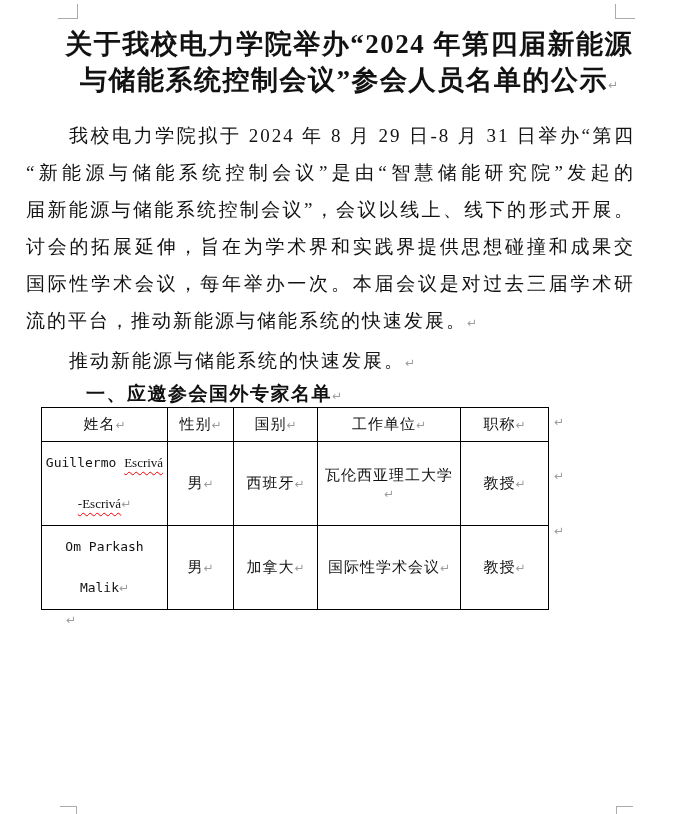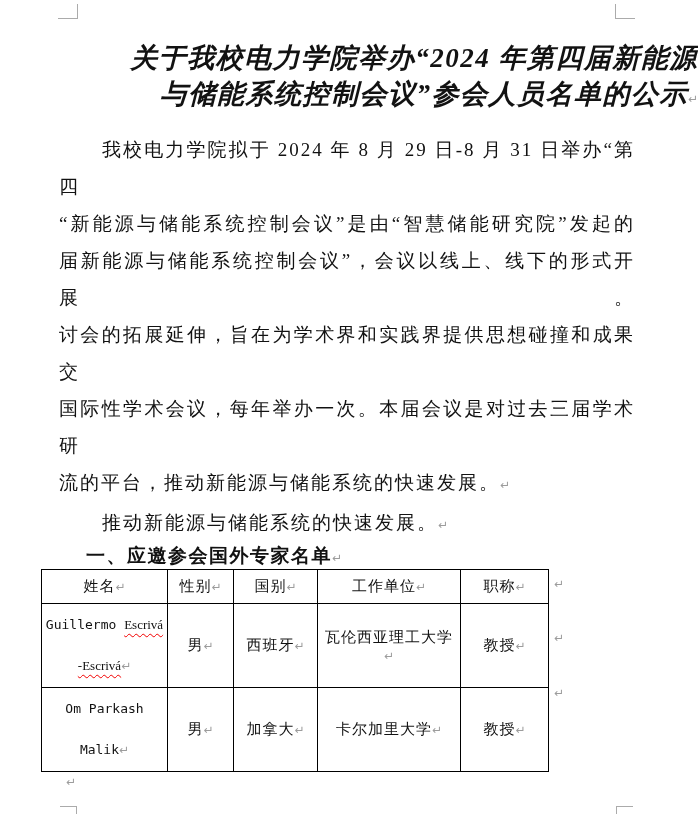--- a/index.html
+++ b/index.html
@@ -9,28 +9,28 @@
     overflow:hidden;
   }
   
   .crop { position:absolute; width:19px; height:14px; }
   .crop.tl { left:58px; top:4px;  border-right:1px solid #ababab; border-bottom:1px solid #ababab; }
   .crop.tr { left:615px; top:4px; border-left:1px solid #ababab;  border-bottom:1px solid #ababab; }
   .crop.bl { left:60px; top:806px; width:16px; height:8px; border-top:1px solid #ababab; border-right:1px solid #ababab; }
   .crop.br { left:616px; top:806px; width:16px; height:8px; border-top:1px solid #ababab; border-left:1px solid #ababab; }
 
   .title {
-    padding-top:40px; text-align:right; font-weight:700;
-    font-size:27px; line-height:36px; letter-spacing:1.5px;font-style:italic;
+    padding-top:26px; text-align:center; font-weight:700;
+    font-size:27px; line-height:36px; letter-spacing:1.5px;
   }
   .fmt {
     font-family:"DejaVu Sans","Liberation Sans",sans-serif; font-weight:400;
     color:#9c9c9c; font-size:12px; letter-spacing:0; text-indent:0;
   }
-  .bodytext { margin:14px 63px 0 59px; font-size:19px; line-height:37px; letter-spacing:2px; }
+  .bodytext { margin:14px 63px 0 26px; font-size:19px; line-height:37px; letter-spacing:2px; }
   .jline { text-align:justify; text-align-last:justify; }
   .indent { text-indent:43px; }
 
   .heading {
     margin-left:86px; font-family:"DejaVu Sans","Liberation Sans",sans-serif;
     font-weight:700; font-size:19px; line-height:22px; letter-spacing:1.5px;
   }
 
   .table-wrap { position:relative; }
   .table-wrap.t1 { margin-left:41px; }
@@ -102,21 +102,21 @@
         </td>
         <td><span>男</span><span class="fmt">↵</span></td>
         <td><span>西班牙</span><span class="fmt">↵</span></td>
         <td><span>瓦伦西亚理工大学</span><span class="fmt">↵</span></td>
         <td><span>教授</span><span class="fmt">↵</span></td>
       </tr>
       <tr class="h34">
         <td class="name-cell"><span>Om Parkash Malik</span><span class="fmt">↵</span></td>
         <td><span>男</span><span class="fmt">↵</span></td>
         <td><span>加拿大</span><span class="fmt">↵</span></td>
-        <td><span>卡尔加里大学</span><span class="fmt">↵</span></td>
+        <td><span>国际性学术会议</span><span class="fmt">↵</span></td>
         <td><span>教授</span><span class="fmt">↵</span></td>
       </tr>
     </tbody>
       </table>
     <span class="row-end" style="top:8px">↵</span>
     <span class="row-end" style="top:62px">↵</span>
     <span class="row-end" style="top:117px">↵</span>
   </div>
 
   <div class="after-table fmt">↵</div>

